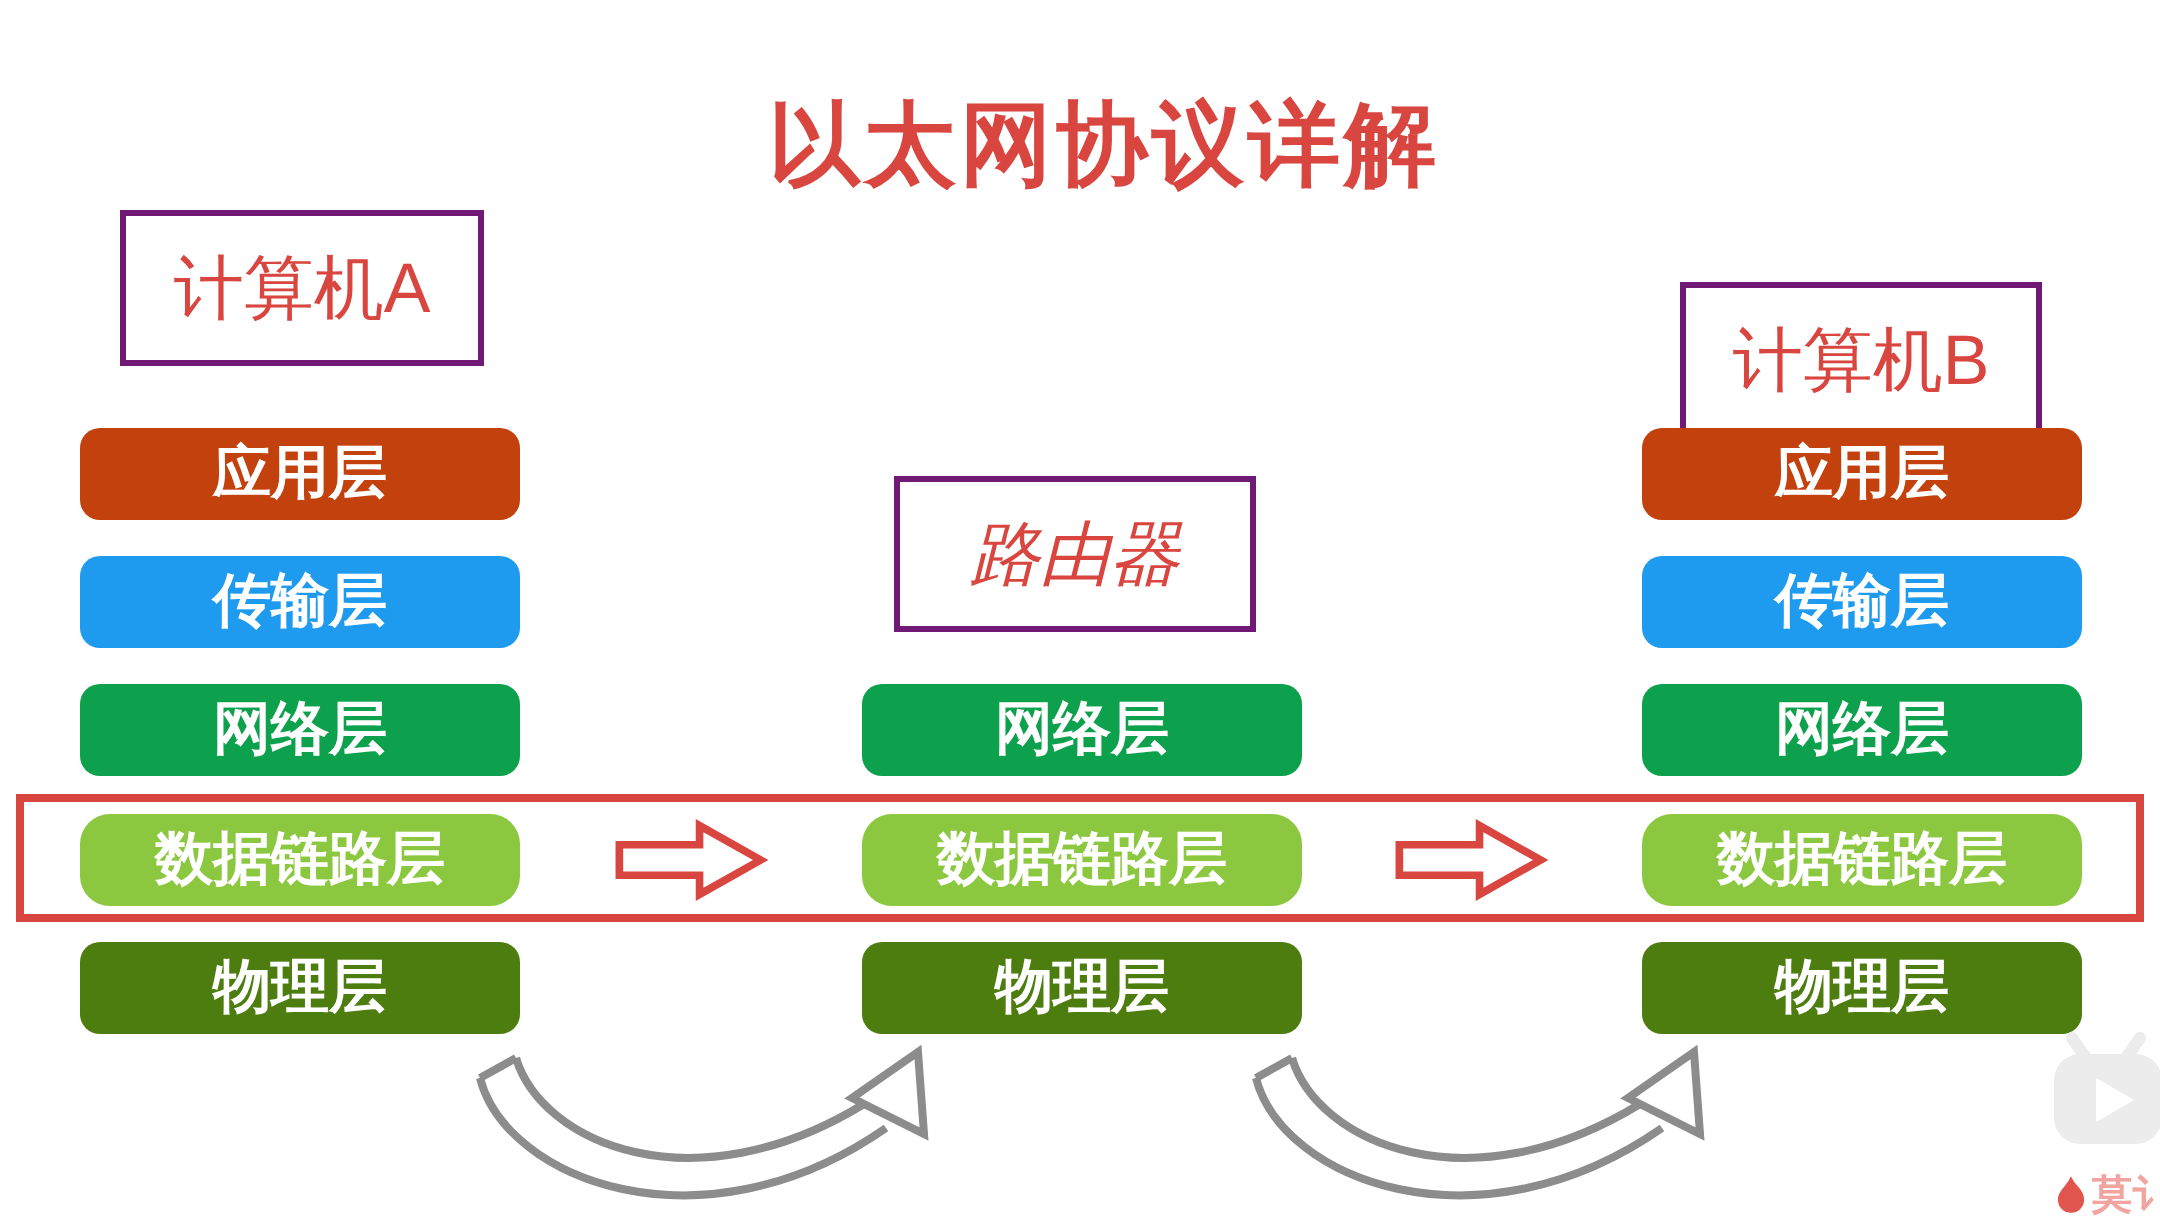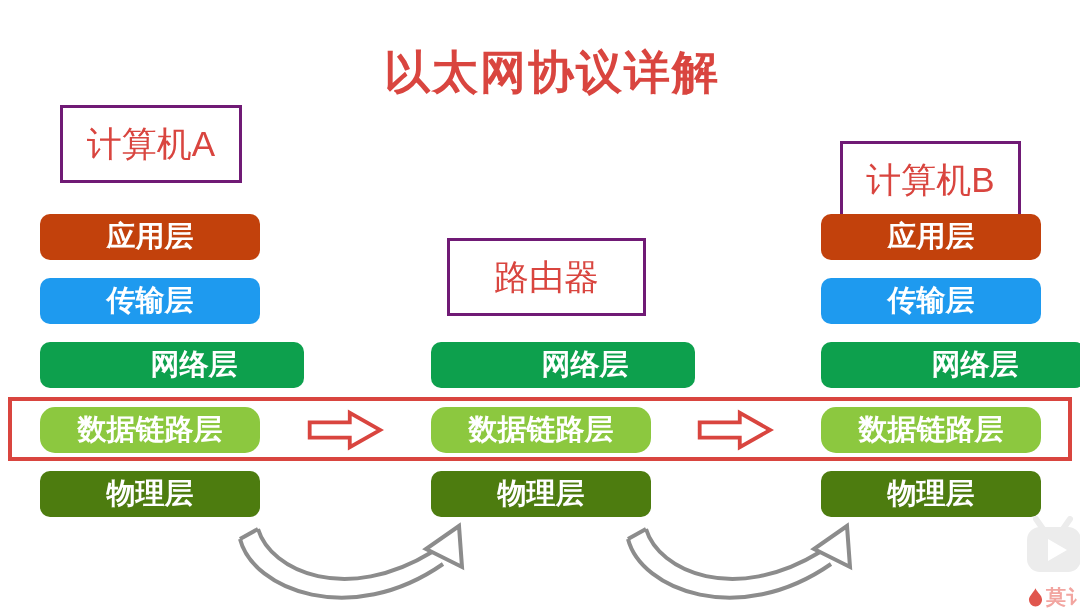--- a/index.html
+++ b/index.html
@@ -10,32 +10,32 @@
   .title{
     position:absolute;left:0;top:30px;width:100%;text-align:center;
     font-size:46px;font-weight:800;color:#D9453F;letter-spacing:2px;margin:12px;
   }
   .hdr{
     position:absolute;border:3px solid #701a75;background:#fff;
     display:flex;align-items:center;justify-content:center;
     color:#D9453F;font-size:35px;box-sizing:border-box;
   }
   .hdr-a{left:60px;top:105px;width:182px;height:78px;}
-  .hdr-r{left:447px;top:238px;width:199px;height:78px;}
+  .hdr-r{left:447px;top:238px;width:181px;height:78px;font-style:italic;}
   .hdr-b{left:840px;top:105px;width:181px;height:78px;margin-top:36px;}
   .layer{
     position:absolute;width:220px;height:46px;border-radius:10px;
     display:flex;align-items:center;justify-content:center;
     color:#ffffff;font-size:29px;font-weight:800;
   }
   .colA{left:40px;} .colM{left:431px;} .colB{left:821px;}
   .row0{top:214px;} .row1{top:278px;} .row2{top:342px;} .row3{top:407px;border-radius:15px;} .row4{top:471px;}
   .c-purple{background:#c2410c;}
   .c-blue{background:#1E9AEF;}
-  .c-green{background:#0DA04D;padding-left:44px;}
+  .c-green{background:#0DA04D;}
   .c-lgreen{background:#8CC83F;}
   .c-gray{background:#4d7c0f;}
   .band{
     position:absolute;left:8px;top:397px;width:1064px;height:64px;
     border:4px solid #D9453F;box-sizing:border-box;background:transparent;
   }
   .blockarrow{position:absolute;top:409px;width:78px;height:42px;}
   .ba1{left:306px;} .ba2{left:696px;}
   .curve{position:absolute;top:522px;width:252px;height:88px;}
   .cv1{left:233px;} .cv2{left:621px;}

